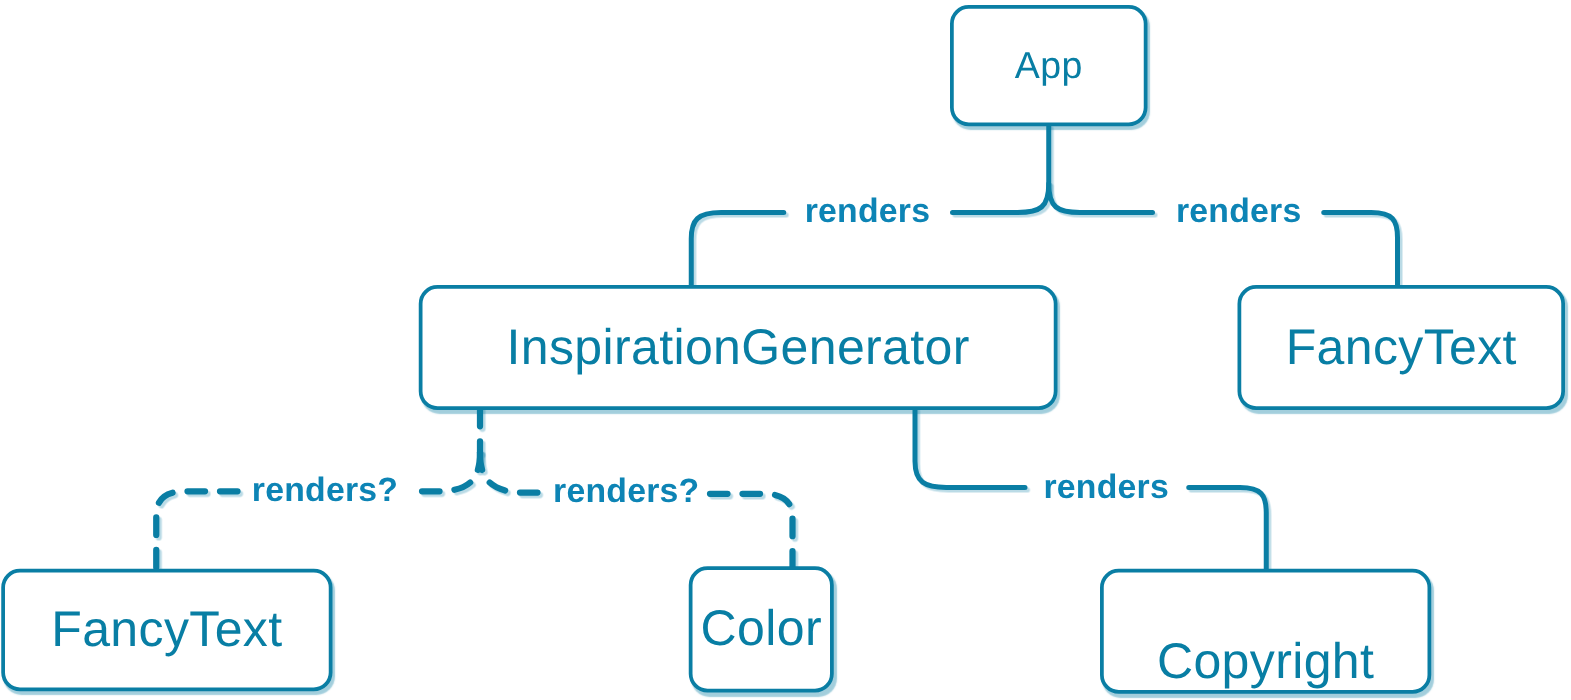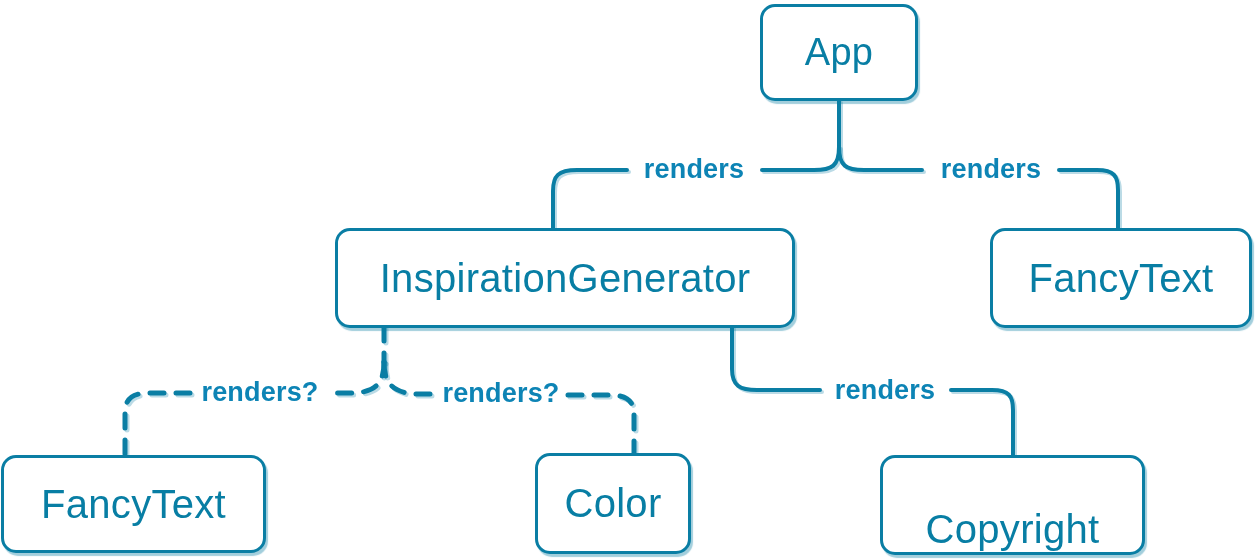--- a/index.html
+++ b/index.html
@@ -32,25 +32,25 @@
     border:3px solid var(--stroke,#0a7ea4);
     border-radius:15px;
     box-shadow:2px 3px 1px rgba(10,126,164,0.38);
     box-sizing:border-box;
     color:var(--node-text,#087ea4);
     font-size:40px;
     font-weight:500;
     letter-spacing:0.3px;
     white-space:nowrap;
   }
-  .node-app{left:760px;top:4px;width:158px;height:97px;font-size:38px;}
-  .node-inspiration-generator{left:335px;top:228px;width:460px;height:100px;}
+  .node-app{left:760px;top:4px;width:158px;height:97px;font-size:30px;}
+  .node-inspiration-generator{left:335px;top:228px;width:511px;height:100px;}
   .node-fancy-text-top{left:990px;top:228px;width:262px;height:100px;}
   .node-fancy-text-bottom{left:1px;top:455px;width:265px;height:98px;}
-  .node-color{left:535px;top:453px;width:156px;height:101px;}
+  .node-color{left:551px;top:453px;width:116px;height:101px;}
   .node-copyright{left:880px;top:455px;width:265px;height:100px;align-items:flex-end;}
   .edge-label{
     position:absolute;
     transform:translate(-50%,-50%);
     color:var(--edge-label,#0d84b5);
     font-size:27px;
     font-weight:700;
     white-space:nowrap;
     letter-spacing:0.2px;
   }

